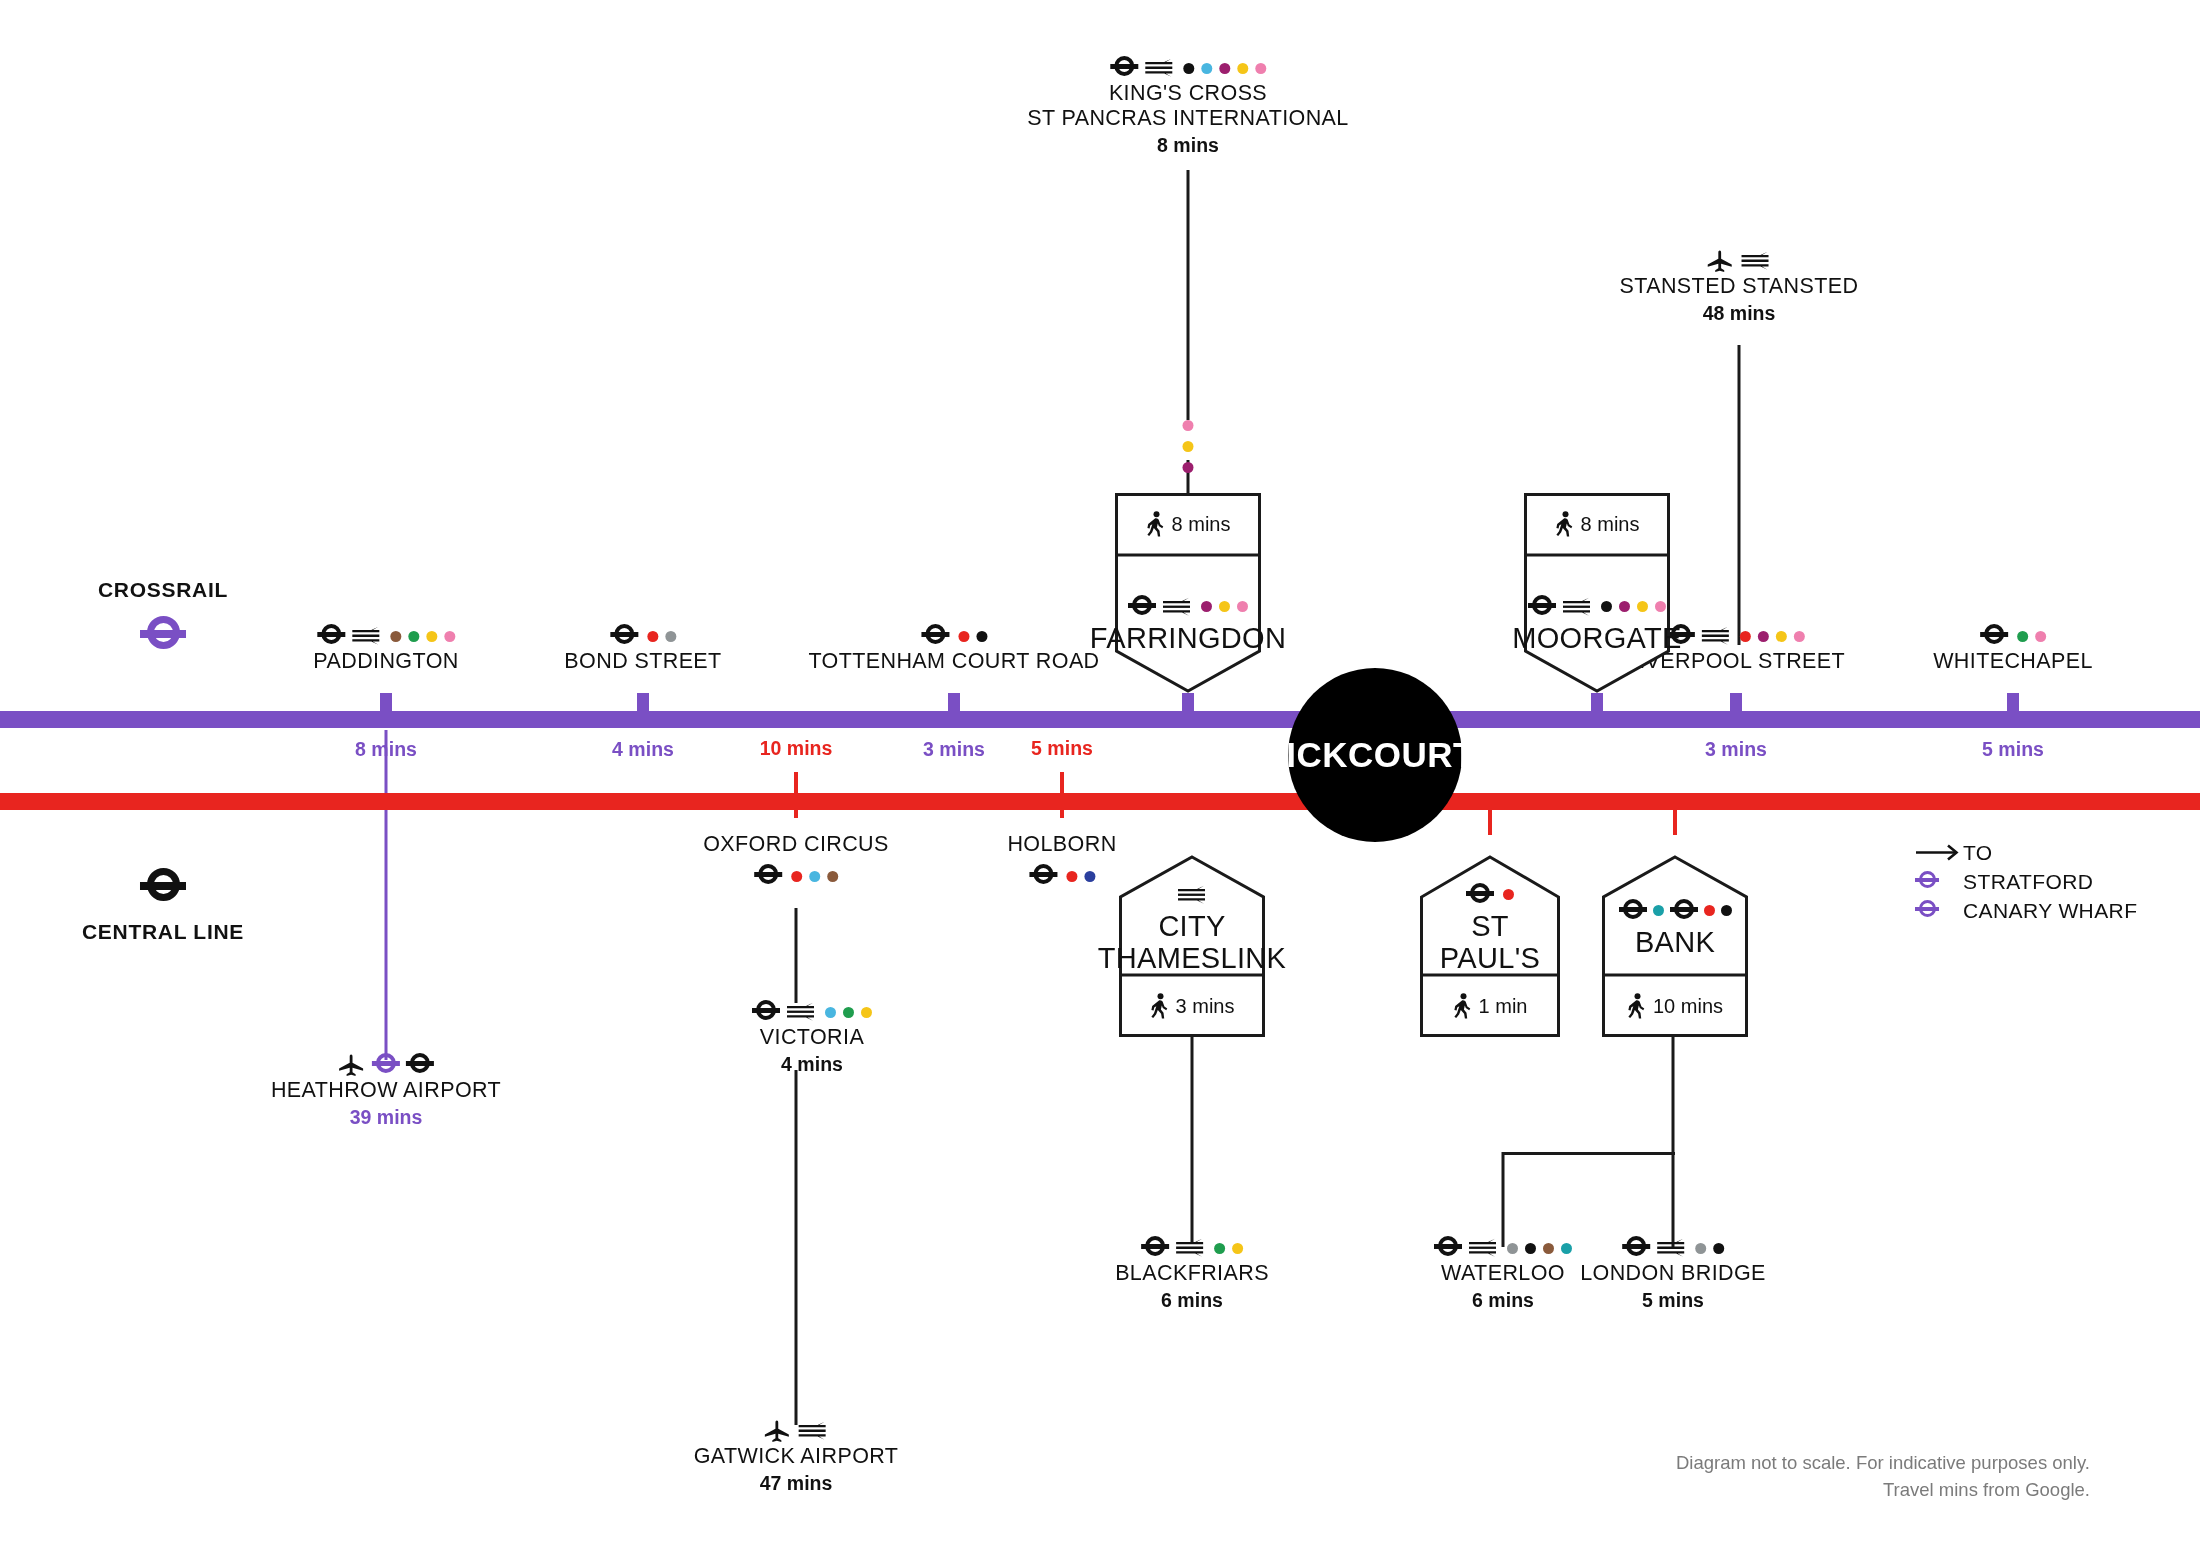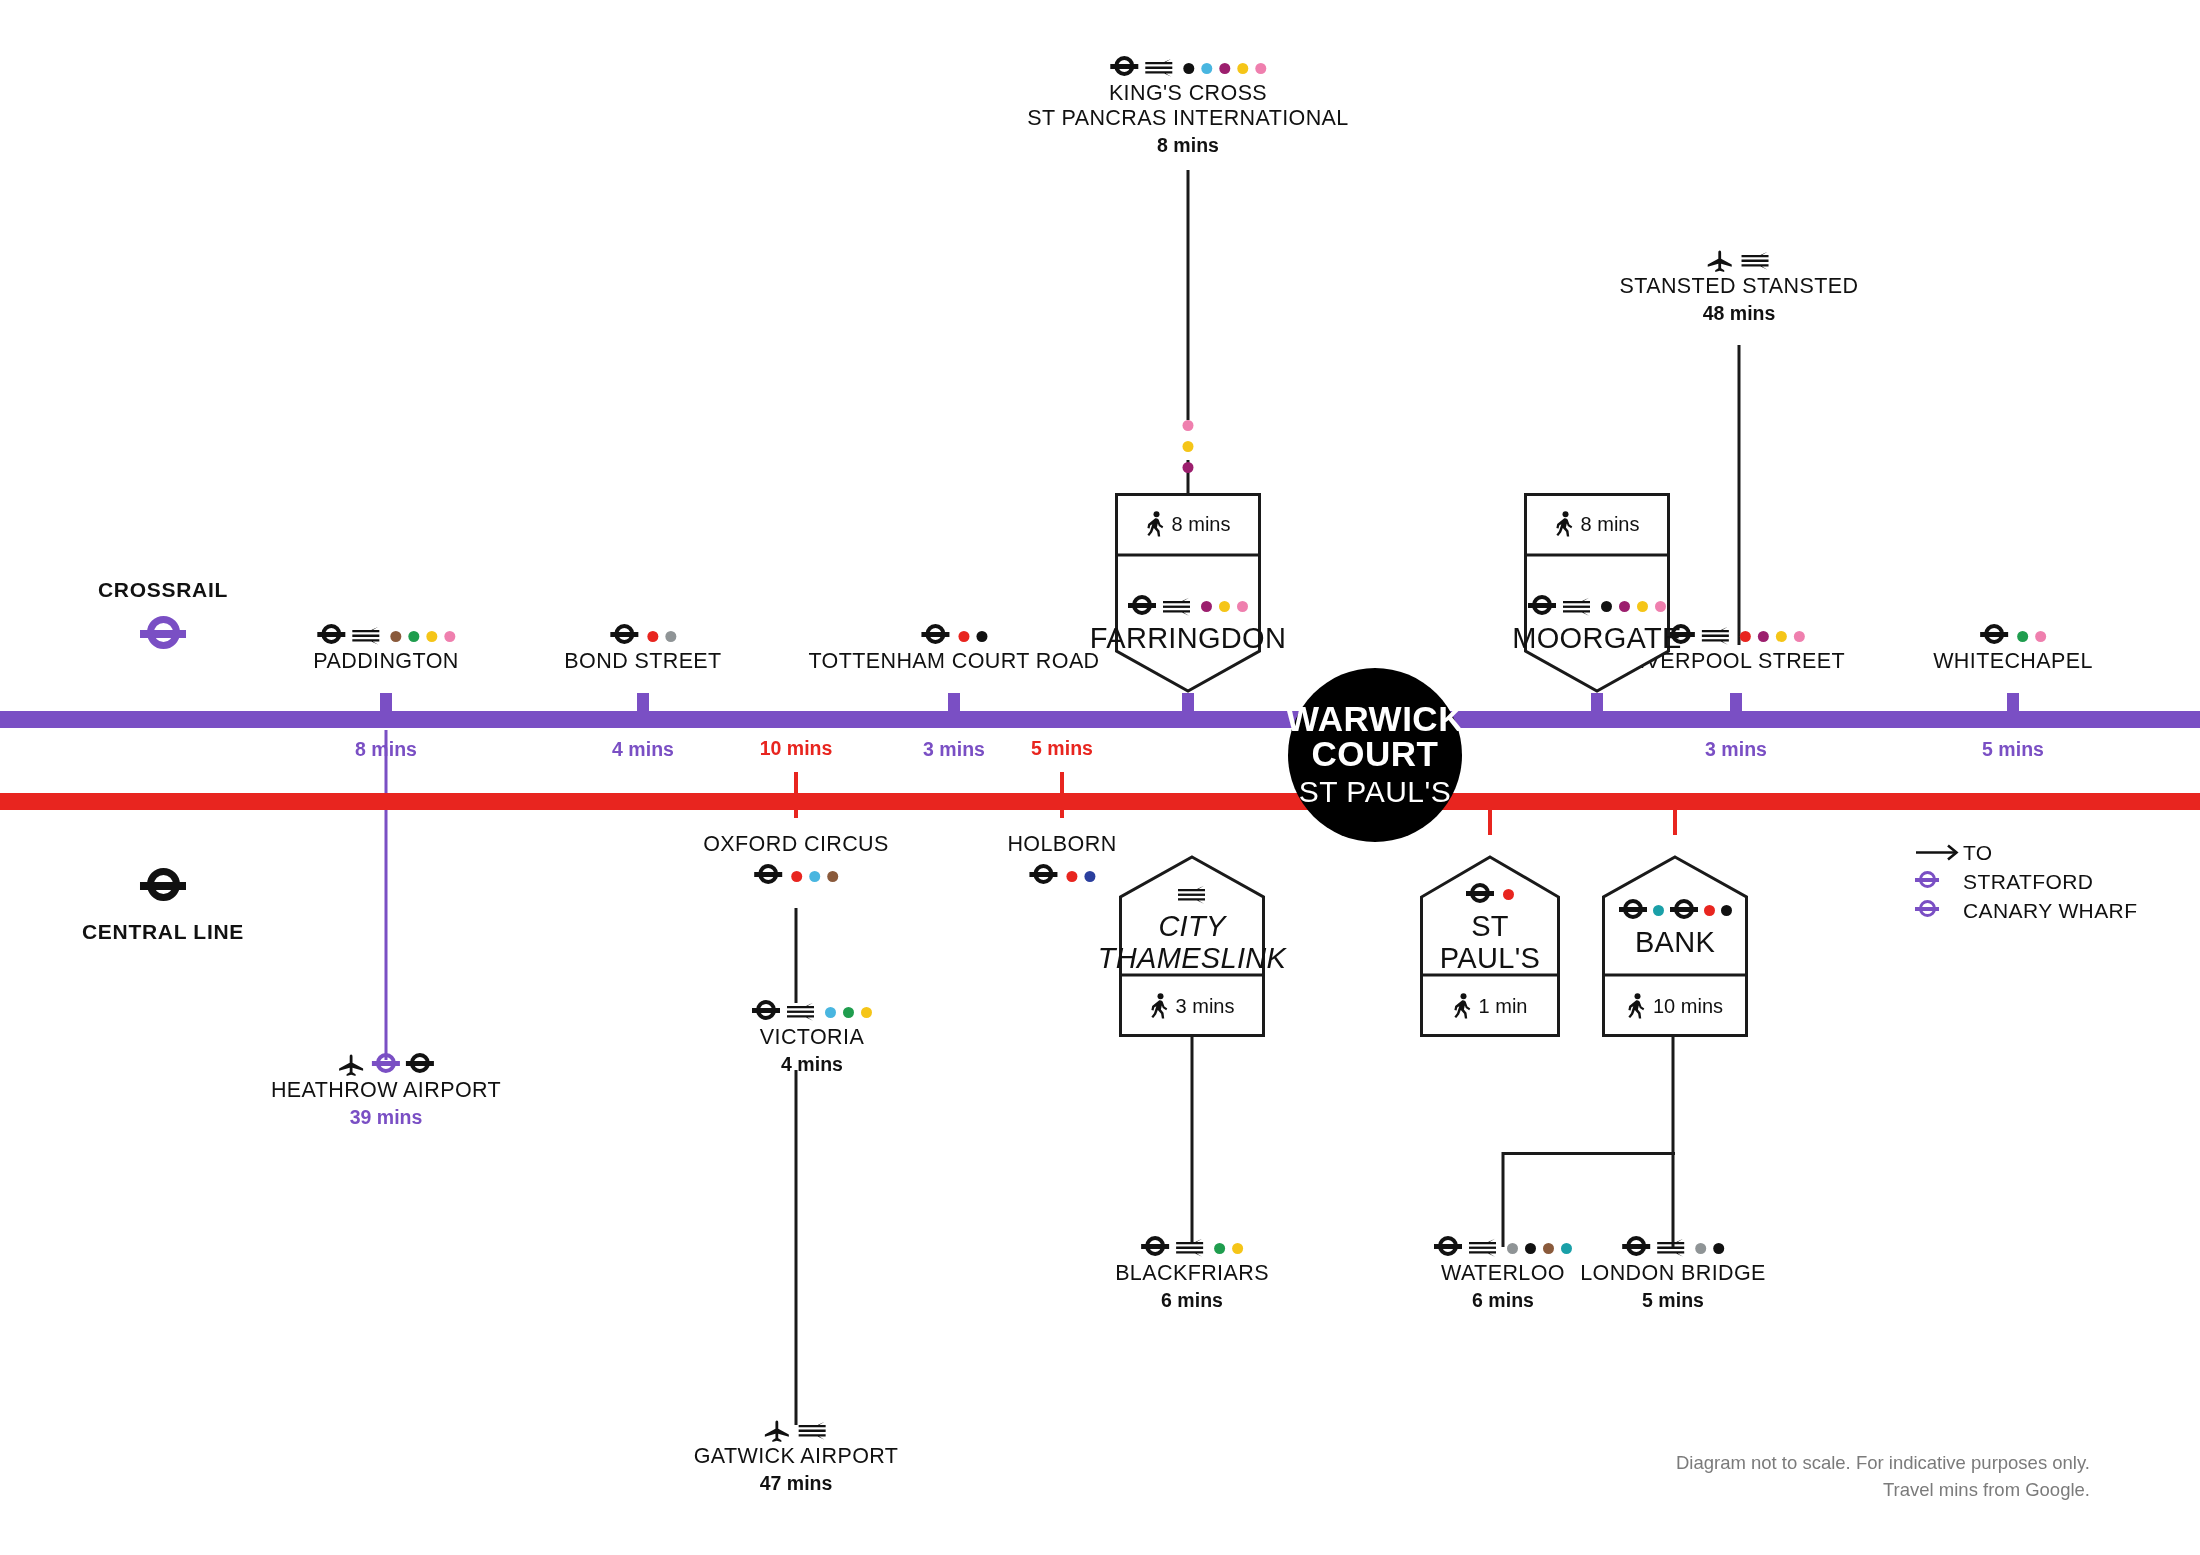--- a/index.html
+++ b/index.html
@@ -52,21 +52,21 @@
 
   
   .boxwrap{position:absolute;transform:translateX(-50%);}
   .boxsvg{position:absolute;left:0;top:0;}
   .boxcontent{position:relative;}
   .box-row{display:flex;align-items:center;justify-content:center;gap:8px;font-size:20px;}
   .box-name{font-size:29px;text-align:center;line-height:1.12;letter-spacing:.3px;}
 
   
   #hub{position:absolute;border-radius:50%;background:#000;color:#fff;
-       display:flex;flex-direction:column;align-items:center;justify-content:center;}
+       display:flex;flex-direction:row;align-items:center;justify-content:center;}
   #hub .l1{font-size:35px;font-weight:700;letter-spacing:.5px;line-height:1.02;}
   #hub .l2{font-size:35px;font-weight:700;letter-spacing:.5px;line-height:1.02;}
   #hub .l3{font-size:30px;font-weight:300;letter-spacing:.5px;line-height:1.18;margin-top:2px;}
 
   
   #legend{position:absolute;font-size:21px;letter-spacing:.4px;}
   #legend .lrow{display:flex;align-items:center;gap:4px;height:29px;}
   #legend .lico{width:44px;display:flex;align-items:center;justify-content:flex-start;}
 
   
@@ -371,21 +371,21 @@
             </div>
           </div>
         </div>
       </div>
       <div class="boxwrap" style="left: 1192px; top: 855px; width: 146px; height: 182px;">
         <svg class="boxsvg" width="146" height="182" viewBox="0 0 146 182">
           <path d="M73,2 L144.5,42 L144.5,180.5 L1.5,180.5 L1.5,42 Z" fill="#fff" stroke="#1a1a1a" stroke-width="3"></path>
           <line x1="1.5" y1="120" x2="144.5" y2="120" stroke="#1a1a1a" stroke-width="3"></line>
         </svg>
         <div class="boxcontent">
-          <div style="height:120px;display:flex;flex-direction:column;align-items:center;justify-content:center;gap:2px;padding-top:26px;box-sizing:border-box;font-style:italic;">
+          <div style="height:120px;display:flex;flex-direction:column;align-items:center;justify-content:center;gap:2px;padding-top:26px;box-sizing:border-box;">
             <div class="icons">
               <svg width="30" height="20" viewBox="0 0 30 20">
                 <use href="#sym-nr"></use>
               </svg>
             </div>
             <div class="box-name">
               <div>CITY</div>
               <div>THAMESLINK</div>
             </div>
           </div>

